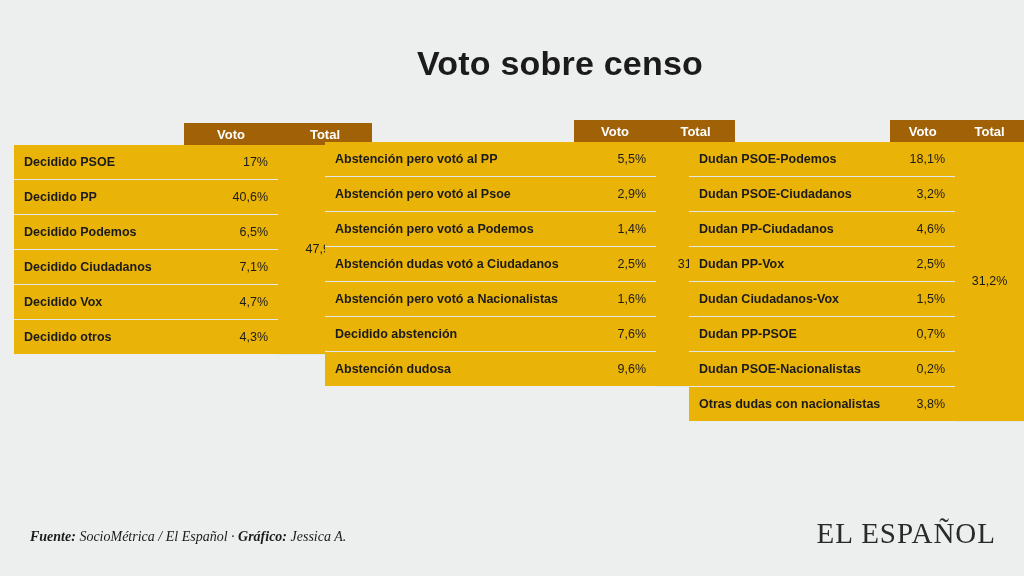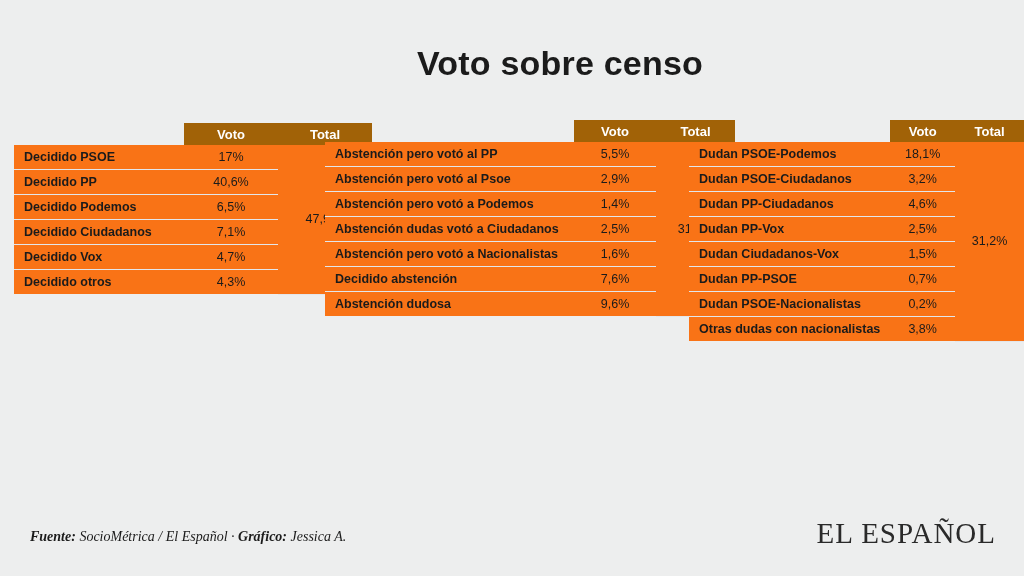--- a/index.html
+++ b/index.html
@@ -41,39 +41,39 @@
     font-weight: bold;
     text-align: center;
     height: 22px;
     padding: 0;
     border: none;
   }
   table.vote-table th.blank-head {
     background: transparent;
   }
   table.vote-table td {
-    background: #f97316;
+    background: #eab308;
     font-size: 12.5px;
-    height: 24px;
+    height: 34px;
     padding: 0 10px;
     border-bottom: 1px solid #e3e6ea;
     vertical-align: middle;
   }
   table.vote-table tr:last-child td {
     border-bottom: none;
   }
   td.label-cell {
     font-weight: bold;
     color: #1b1b1b;
     text-align: left;
     white-space: nowrap;
   }
   td.vote-cell {
     background: #f4f8fd;
-    text-align: center;
+    text-align: right;
     color: #1b1b1b;
     border-left: none;
   }
   td.total-cell {
     background: #f4f8fd;
     text-align: center;
     color: #1b1b1b;
     font-size: 13px;
     border-bottom: none;
   }

